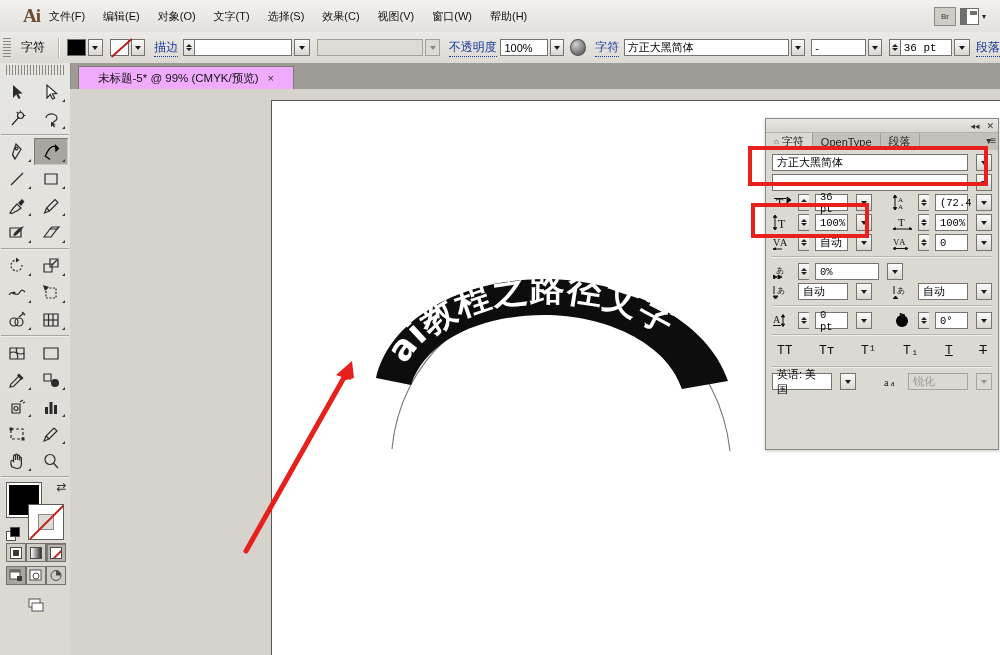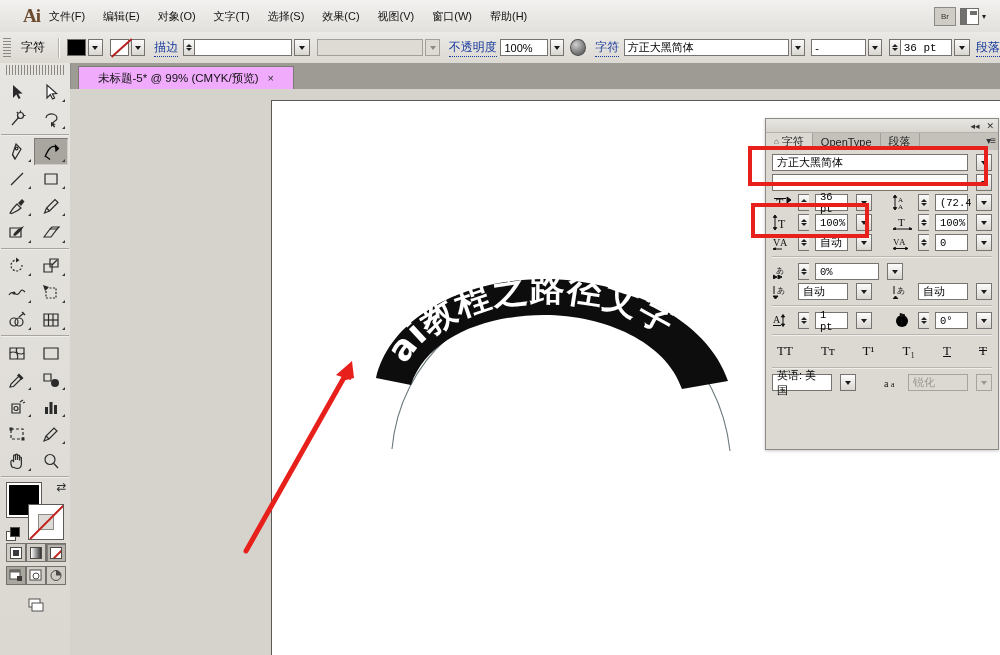--- a/index.html
+++ b/index.html
@@ -155,21 +155,21 @@
   .psvg text{font-family:"Liberation Serif",serif;fill:#111;}
   .psvg path,.psvg line,.psvg polygon{stroke:#111;stroke-width:1;fill:none;}
   .psvg polygon.f{fill:#111;}
   .pinput{height:17px;border:1px solid #777470;background:#fff;box-sizing:border-box;
     display:flex;align-items:center;padding:0 4px;font-size:11px;flex:1;min-width:0;
     font-family:"Liberation Sans",sans-serif;}
   .pinput.mono{font-family:"Liberation Mono",monospace;font-size:10.5px;}
   .pinput.dis{background:#dcd9d3;color:#9a9792;border-color:#a7a4a0;}
   .psep{height:1px;background:#b9b6b1;border-bottom:1px solid #f1efec;margin:5px 0 5px 0;}
   .styrow{display:flex;align-items:center;justify-content:space-between;padding:2px 5px 3px 5px;}
-  .sty{font-family:Liberation Serif, serif;font-size:13px;color:#111;cursor:default;}
+  .sty{font-family:Liberation Mono, monospace;font-size:13px;color:#111;cursor:default;}
   .sty.u{text-decoration:underline;}
   .sty.st{text-decoration:line-through;}
   .redbox{position:absolute;border:4px solid #e8201c;box-sizing:border-box;pointer-events:none;}
 </style>
 </head>
 <body>
 
 <div class="app">
 
   <div class="menubar">
@@ -771,21 +771,21 @@
               <line x1="0" y1="12.5" x2="8" y2="12.5"></line>
               <line x1="10" y1="3" x2="10" y2="12"></line>
               <polygon class="f" points="8.4,4 11.6,4 10,1.5"></polygon>
               <polygon class="f" points="8.4,11 11.6,11 10,13.5"></polygon>
             </svg>
         </span>
         <span class="spin">
             <u></u>
             <s></s>
           </span>
-        <span class="pinput mono">1 pt</span>
+        <span class="pinput mono">0 pt</span>
         <span class="ddbtn">
             <i></i>
           </span>
         <span style="width:8px"></span>
         <span class="pico">
           <svg class="psvg" viewBox="0 0 19 15">
               <circle cx="9" cy="8" r="6"></circle>
               <text x="6" y="12" font-size="9">T</text>
               <polygon class="f" points="7,0.5 12,2 8,4.5"></polygon>
             </svg>

